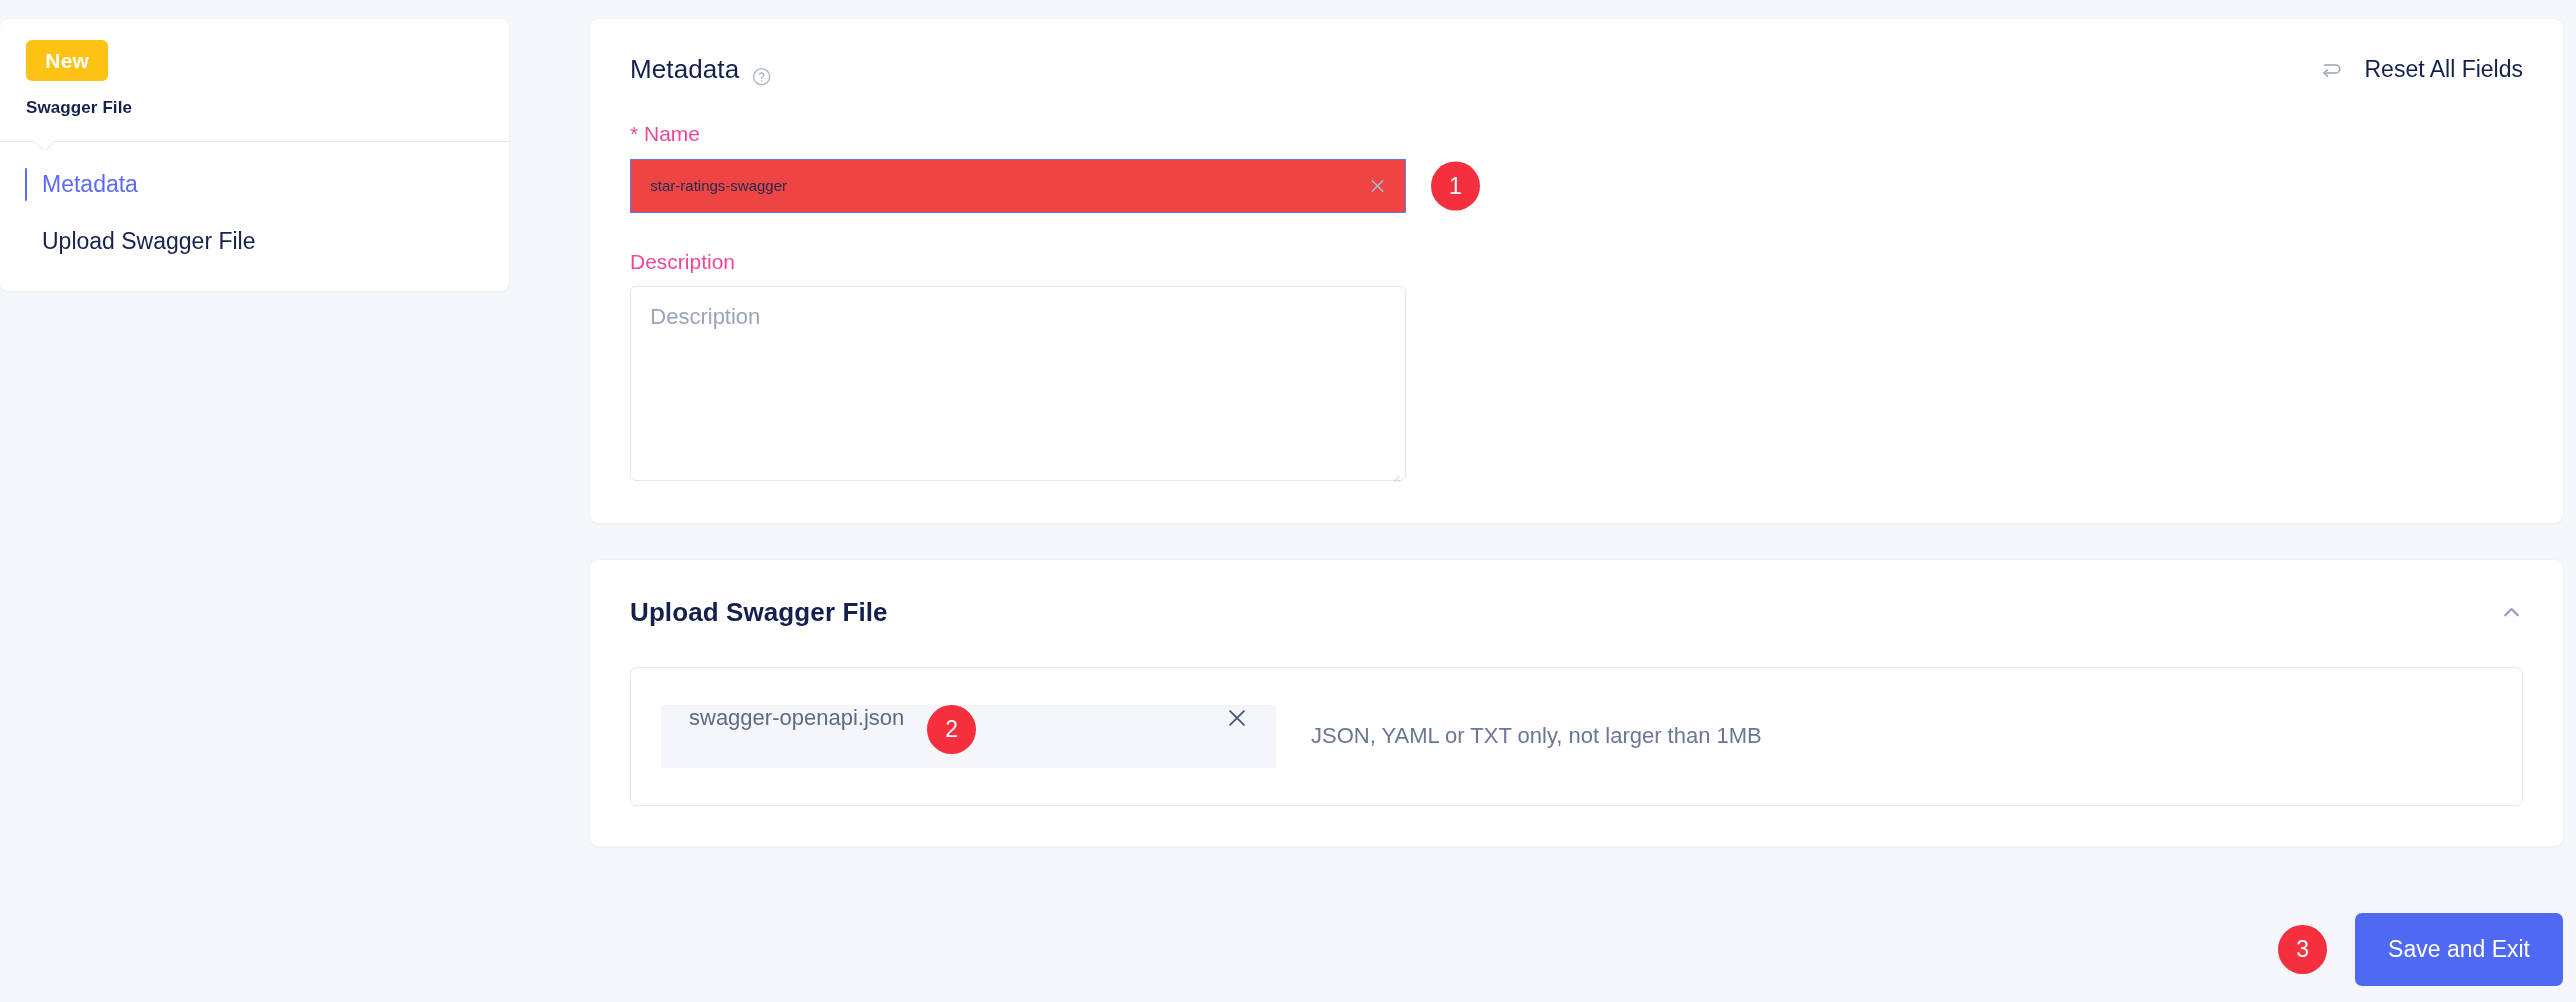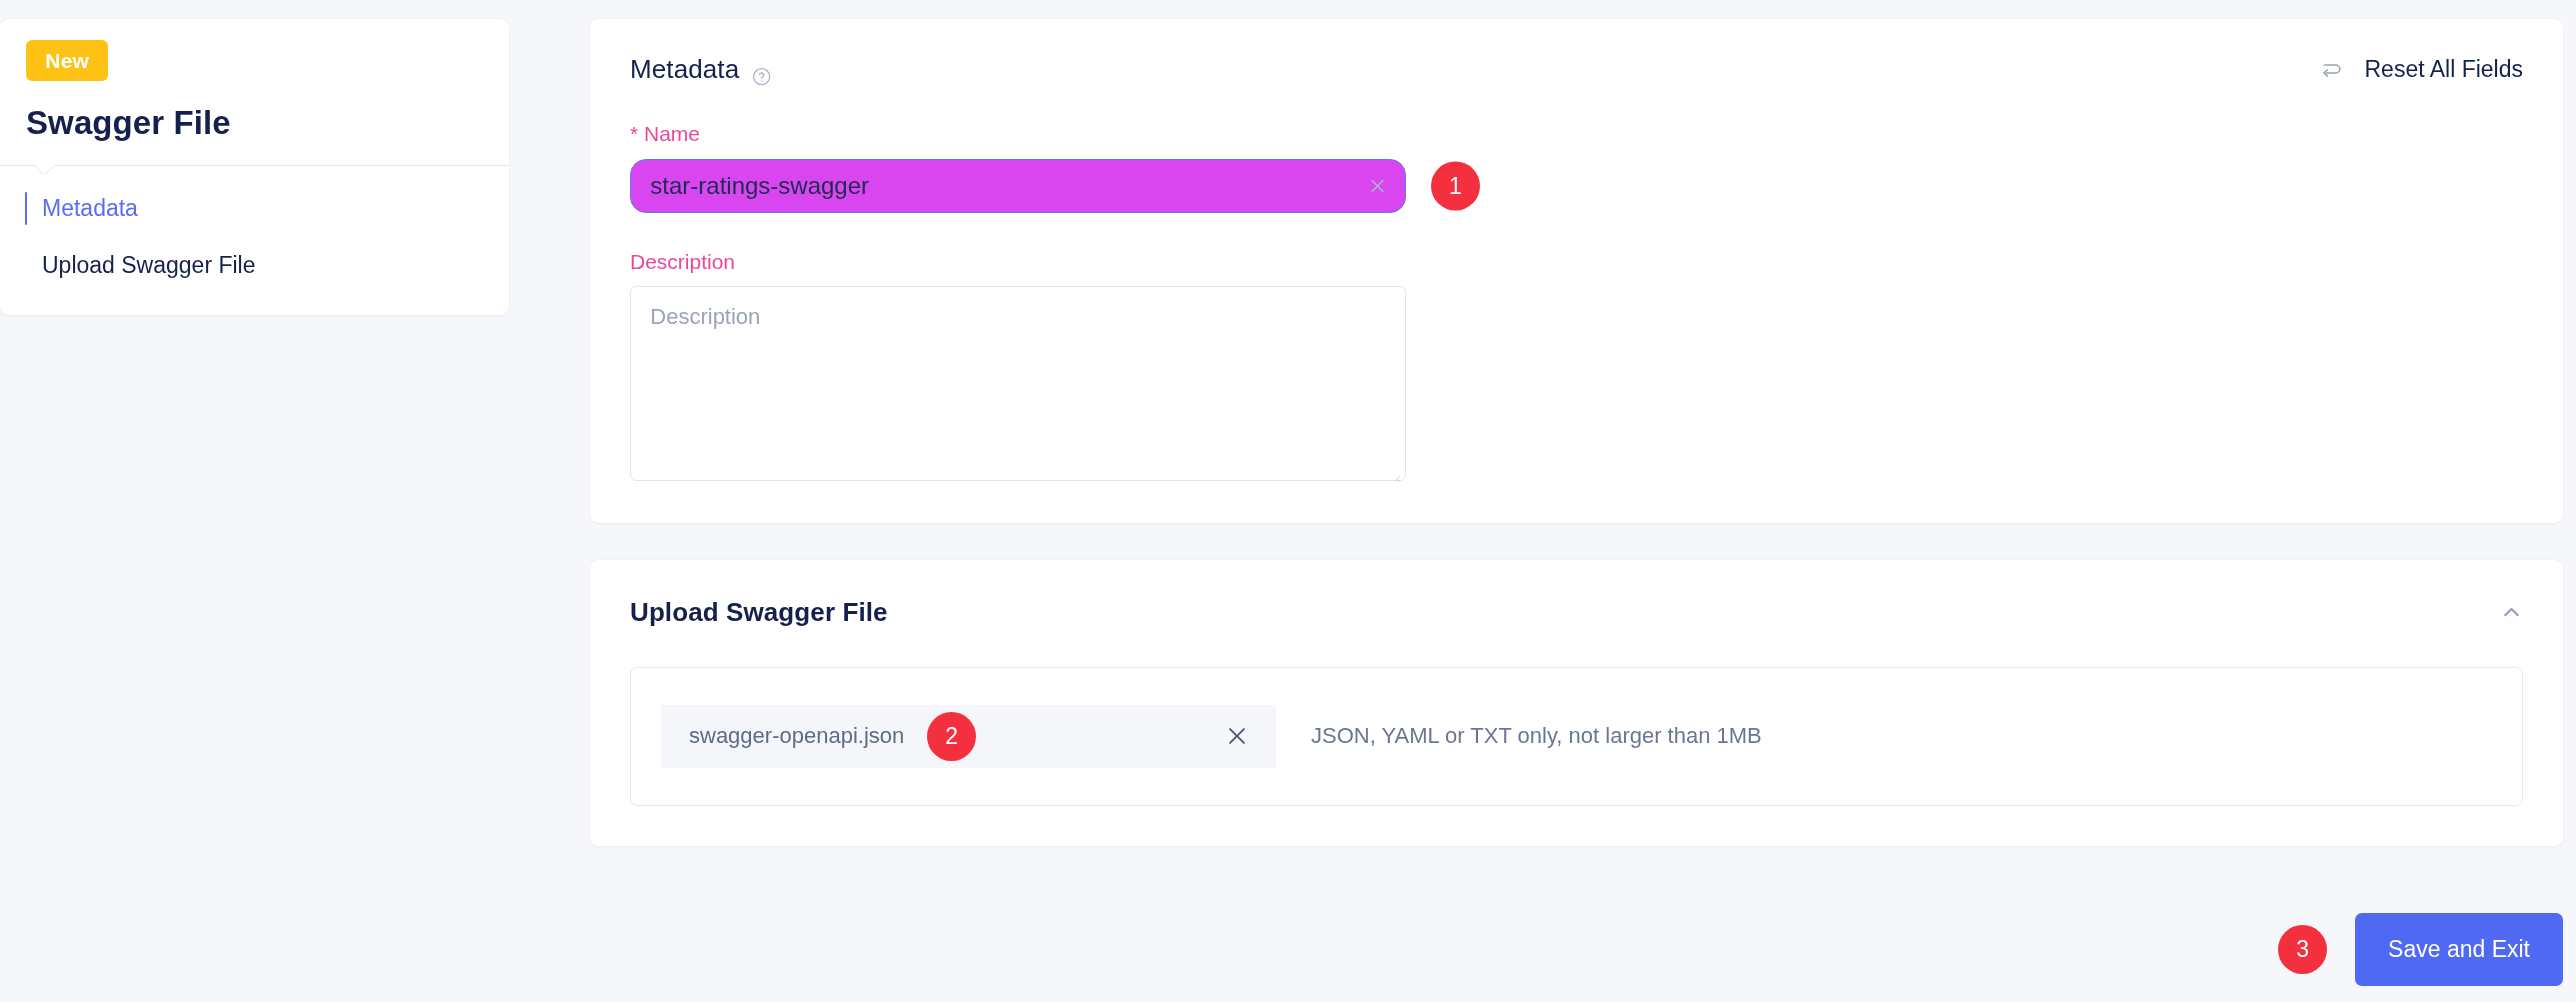--- a/index.html
+++ b/index.html
@@ -41,22 +41,22 @@
     color: #ffffff;
     font-size: 21px;
     font-weight: bold;
     line-height: 1;
     padding: 9.7px 19.3px;
     border-radius: 6.1px;
     letter-spacing: 0.2px;
   }
 
   .sidebar-title {
-    margin-top: 23px;
-    font-size: 33px;
+    margin-top: 17px;
+    font-size: 17px;
     font-weight: bold;
     color: #14204e;
     letter-spacing: 0.1px;
   }
 
   .sidebar-divider {
     position: relative;
     height: 0.9px;
     background: #e3e7ee;
     margin: 0;
@@ -180,24 +180,24 @@
     display: flex;
     align-items: center;
     gap: 0;
     position: relative;
   }
 
   .text-input {
     width: 776px;
     height: 54px;
     border: 0.9px solid #5b79f0;
-    border-radius: 16px;
-    background: #d946ef;
+    border-radius: 0;
+    background: #ef4444;
     font-family: inherit;
-    font-size: 24px;
+    font-size: 15px;
     color: #1e2b52;
     padding: 0 54px 0 19.3px;
     outline: none;
   }
   .input-wrap { position: relative; width: 776px; }
 
   .clear-icon {
     position: absolute;
     right: 17.6px;
     top: 50%;
@@ -278,21 +278,21 @@
     border: 0.9px solid #e3e8f0;
     border-radius: 7px;
     height: 139px;
     display: flex;
     align-items: center;
     padding: 0 0 0 30px;
   }
 
   .file-chip {
     display: flex;
-    align-items: center;
+    align-items: flex-start;
     background: #f4f6fa;
     height: 63px;
     padding: 0 26px 0 28px;
     min-width: 615px;
     position: relative;
   }
 
   .file-name {
     font-size: 22px;
     color: #5f6b85;

